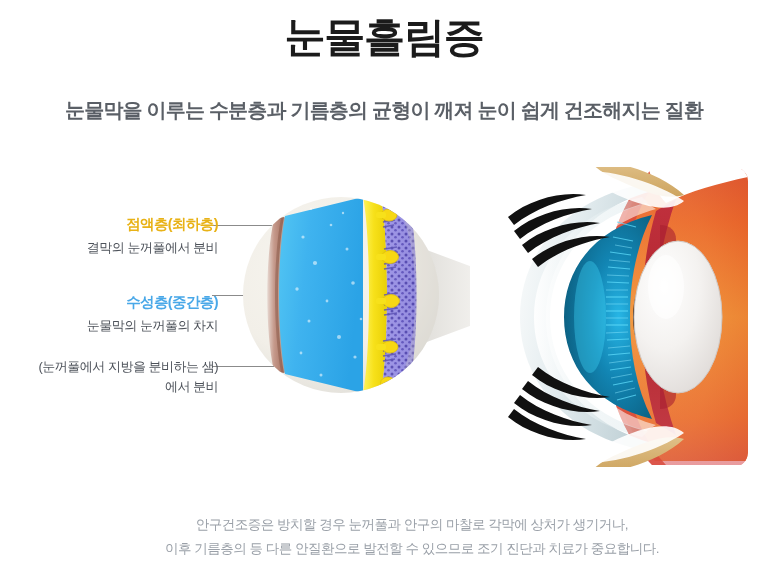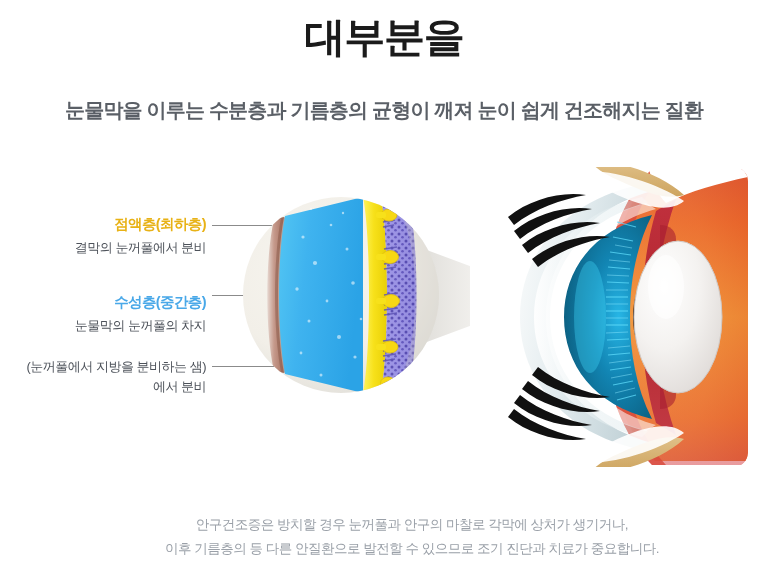--- a/index.html
+++ b/index.html
@@ -60,21 +60,21 @@
   }
   .page-caption div { display: block; }
 
   
   .labels {
     position: absolute;
     left: 0;
     top: 200px;
     width: 212px;
   }
-  .label-group { position: absolute; width: 212px; text-align: right; }
+  .label-group { position: absolute; width: 212px; text-align: right; margin-left: 12px; }
   .label-group.g0 { top: 14px; }
   .label-group.g1 { top: 92px; }
   .label-group.g2 { top: 154px; }
 
   .label-head {
     font-size: 14.5px;
     font-weight: bold;
     letter-spacing: -0.6px;
     line-height: 1.45;
     padding-right: 6px;
@@ -139,21 +139,21 @@
     overflow: hidden;
     background: #ffffff;
   }
   .eye-card svg { display: block; }
 </style>
 </head>
 <body>
 
 <div id="page">
 
-  <div class="page-title">대부분을</div>
+  <div class="page-title">눈물흘림증</div>
 
   <div class="page-subtitle">눈물막을 이루는 수분층과 기름층의 균형이 깨져 눈이 쉽게 건조해지는 질환</div>
 
   <div class="leader l0"></div>
   <div class="leader l1"></div>
   <div class="leader l2"></div>
 
   <div class="labels">
 
     <div class="label-group g0">

